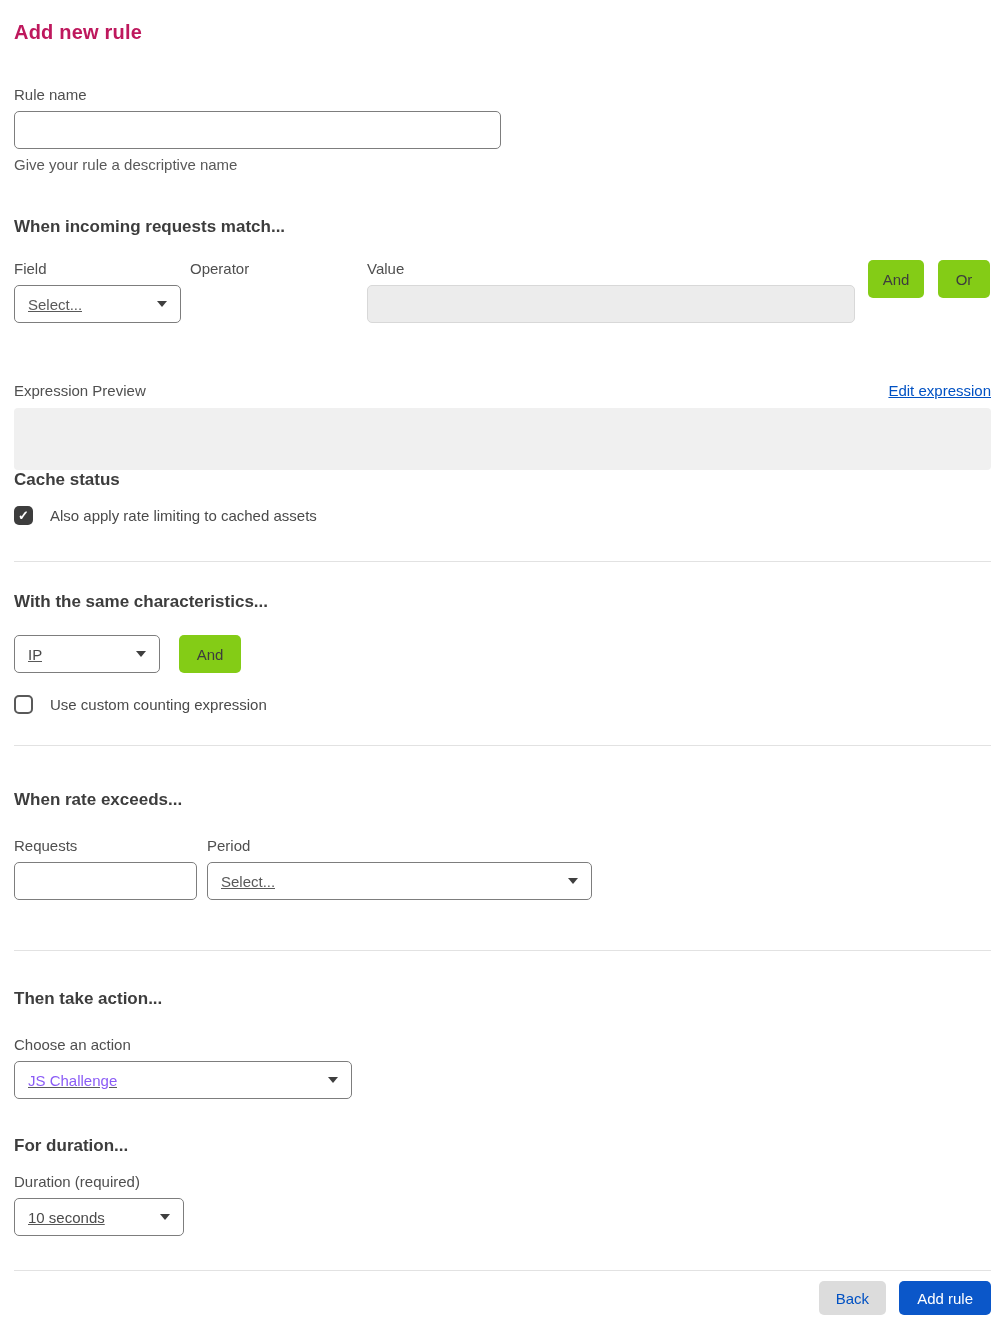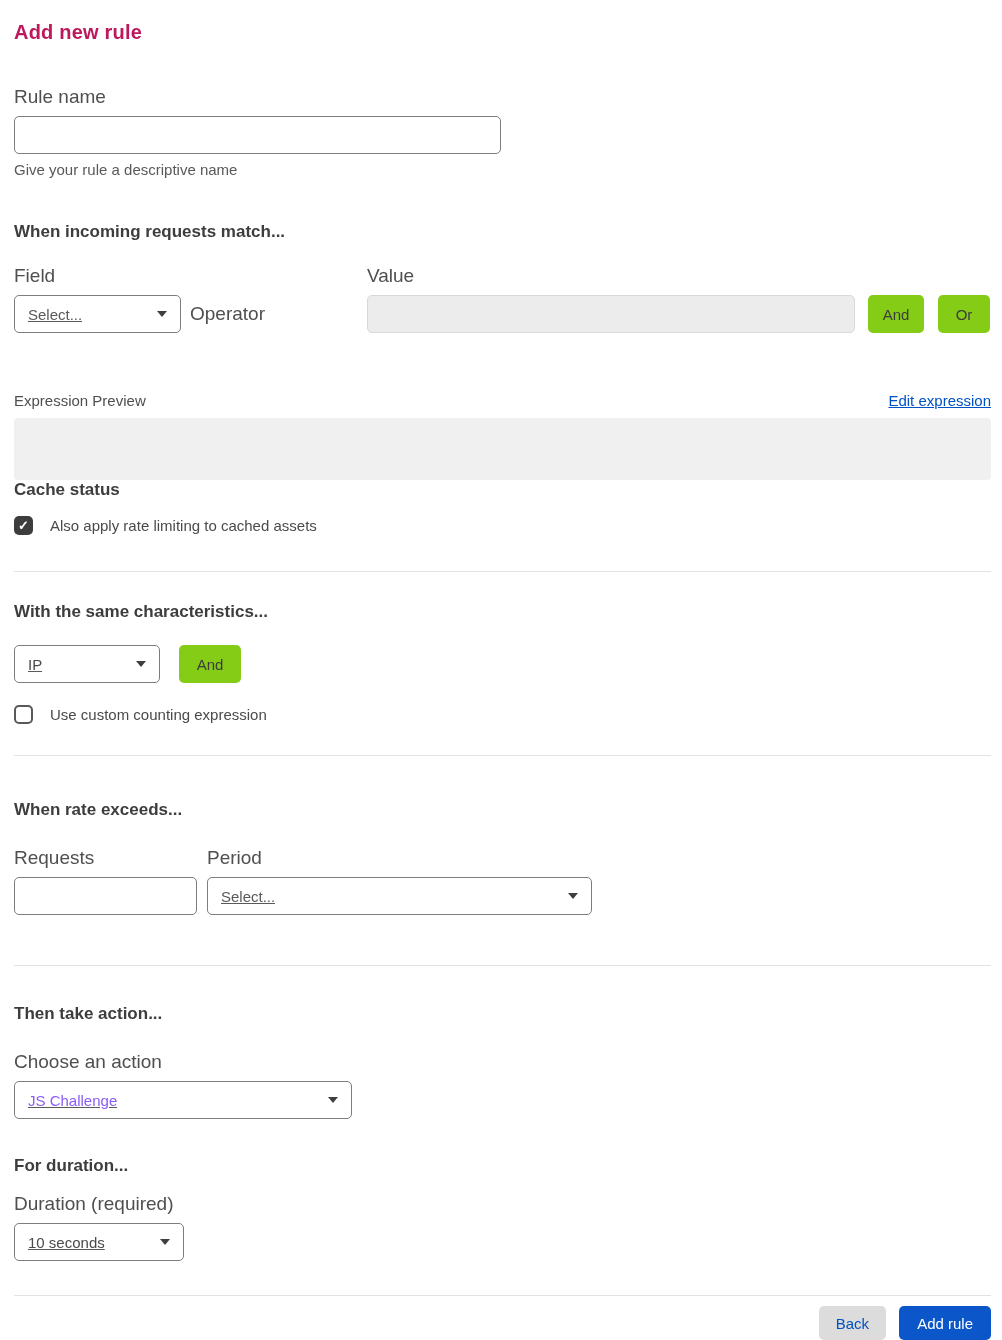--- a/index.html
+++ b/index.html
@@ -16,21 +16,21 @@
   .page-title {
     margin: 0;
     font-size: 20px;
     font-weight: 700;
     color: #be185d;
     letter-spacing: .2px;
   }
 
   .form-label {
     display: block;
-    font-size: 19px;
+    font-size: 15px;
     color: #4f4f4f;
     margin-bottom: 8px;
   }
   .helper-text {
     font-size: 15px;
     color: #595959;
     margin-top: 7px;
   }
 
   .text-input {
@@ -126,21 +126,21 @@
     cursor: pointer;
   }
   .preview-box {
     background: #f0f0f0;
     border-radius: 4px;
     height: 62px;
     margin-top: 9px;
   }
 
   
-  .match-row { display: flex; align-items: flex-end; margin-top: 23px; }
+  .match-row { display: flex; margin-top: 23px; }
   .col-field { width: 167px; margin-right: 9px; }
   .col-operator { width: 168px; margin-right: 9px; }
   .col-value { width: 488px; margin-right: 13px; }
   .btn-and { width: 56px; margin-right: 14px; }
   .btn-or { width: 52px; }
 
   .expr-row {
     display: flex; align-items: baseline; justify-content: space-between;
     margin-top: 59px;
   }

